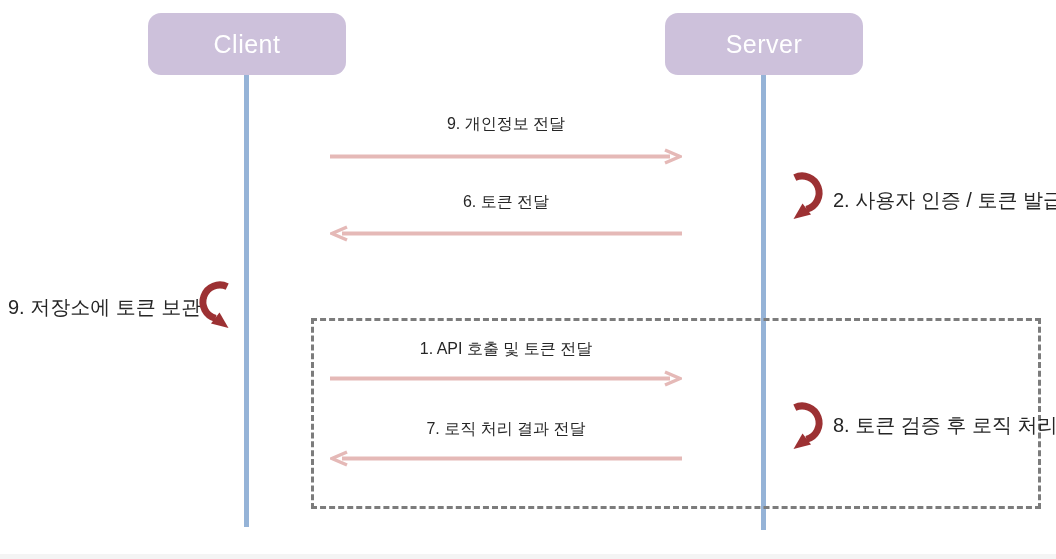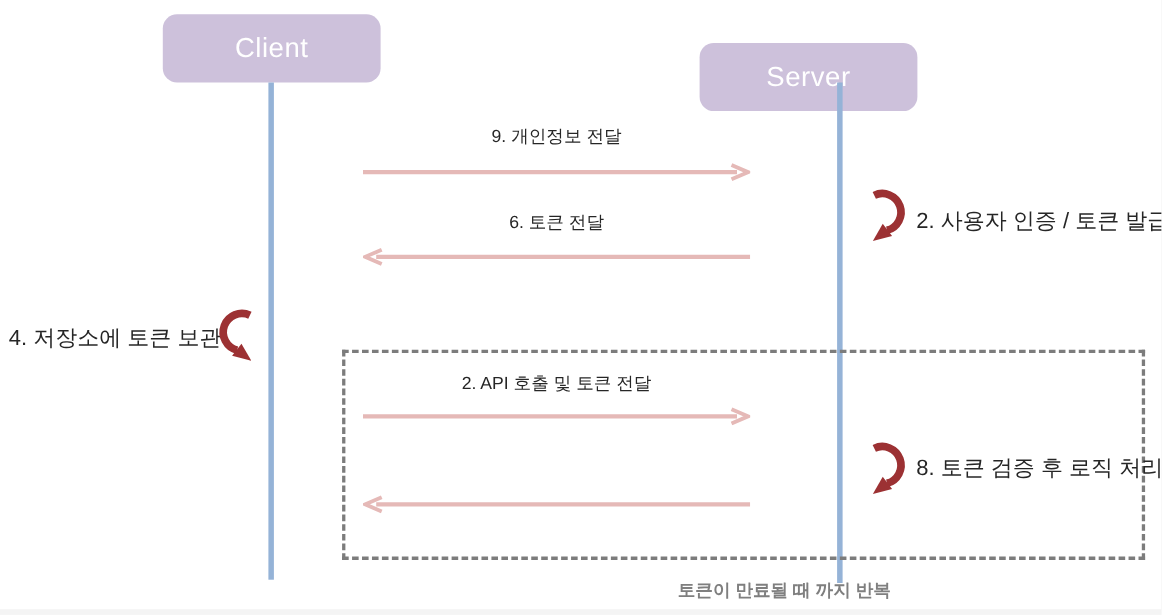--- a/index.html
+++ b/index.html
@@ -19,21 +19,21 @@
     position:relative;width:1056px;height:554px;background:var(--background);
     overflow:hidden;margin:0 auto;
   }
   .actor{
     position:absolute;width:198px;height:62px;top:13px;
     background:var(--actor-fill);border-radius:13px;
     display:flex;align-items:center;justify-content:center;
     color:var(--actor-text);font-size:25px;font-weight:300;letter-spacing:.5px;
   }
   .actor-client{left:148px;}
-  .actor-server{left:636px;margin-top:26px;}
+  .actor-server{left:665px;}
   .lifeline{position:absolute;width:5px;top:75px;background:var(--lifeline);}
   .lifeline-client{left:244px;height:452px;}
   .lifeline-server{left:761px;height:455px;}
   .loop-box{
     position:absolute;left:311px;top:318px;width:730px;height:191px;
     border:3px dashed var(--loop-border);background:transparent;
   }
   .msg-label{
     position:absolute;left:330px;width:352px;text-align:center;
     font-size:16px;color:var(--label-text);white-space:nowrap;
@@ -76,38 +76,38 @@
     <polygon points="17.5,56 26.5,40.5 35,51.5" fill="currentColor"></polygon>
   </svg>
   <div class="side-label" style="left:833px;top:187px">2. 사용자 인증 / 토큰 발급</div>
 
   <div class="msg-label" style="top:192px">6. 토큰 전달</div>
   <svg class="msg-arrow" style="top:225px" viewBox="0 0 352 17">
     <line x1="12" y1="8.5" x2="352" y2="8.5" stroke="currentColor" stroke-width="4"></line>
     <polyline points="17,2 2,8.5 17,15" fill="none" stroke="currentColor" stroke-width="3.5"></polyline>
   </svg>
 
-  <div class="side-label" style="left:8px;top:294px">4. 저장소에 토큰 보관</div>
+  <div class="side-label" style="left:8px;top:294px">9. 저장소에 토큰 보관</div>
   <svg class="self-arrow" style="left:194px;top:272px" viewBox="0 0 52 68">
     <path d="M 33.2 14.6 A 17 17 0 1 0 21.6 46.4" fill="none" stroke="currentColor" stroke-width="7"></path>
     <polygon points="34.5,56 25.5,40.5 17,51.5" fill="currentColor"></polygon>
   </svg>
 
-  <div class="msg-label" style="top:339px">2. API 호출 및 토큰 전달</div>
+  <div class="msg-label" style="top:339px">1. API 호출 및 토큰 전달</div>
   <svg class="msg-arrow" style="top:370px" viewBox="0 0 352 17">
     <line x1="0" y1="8.5" x2="340" y2="8.5" stroke="currentColor" stroke-width="4"></line>
     <polyline points="335,2 350,8.5 335,15" fill="none" stroke="currentColor" stroke-width="3.5"></polyline>
   </svg>
 
   <svg class="self-arrow" style="left:776px;top:393px" viewBox="0 0 52 68">
     <path d="M 18.8 14.6 A 17 17 0 1 1 30.4 46.4" fill="none" stroke="currentColor" stroke-width="7"></path>
     <polygon points="17.5,56 26.5,40.5 35,51.5" fill="currentColor"></polygon>
   </svg>
   <div class="side-label" style="left:833px;top:412px">8. 토큰 검증 후 로직 처리</div>
 
+  <div class="msg-label" style="top:419px">7. 로직 처리 결과 전달</div>
   <svg class="msg-arrow" style="top:450px" viewBox="0 0 352 17">
     <line x1="12" y1="8.5" x2="352" y2="8.5" stroke="currentColor" stroke-width="4"></line>
     <polyline points="17,2 2,8.5 17,15" fill="none" stroke="currentColor" stroke-width="3.5"></polyline>
   </svg>
 
-  <div class="caption">토큰이 만료될 때 까지 반복</div>
 
 </div>
 
 </body></html>

